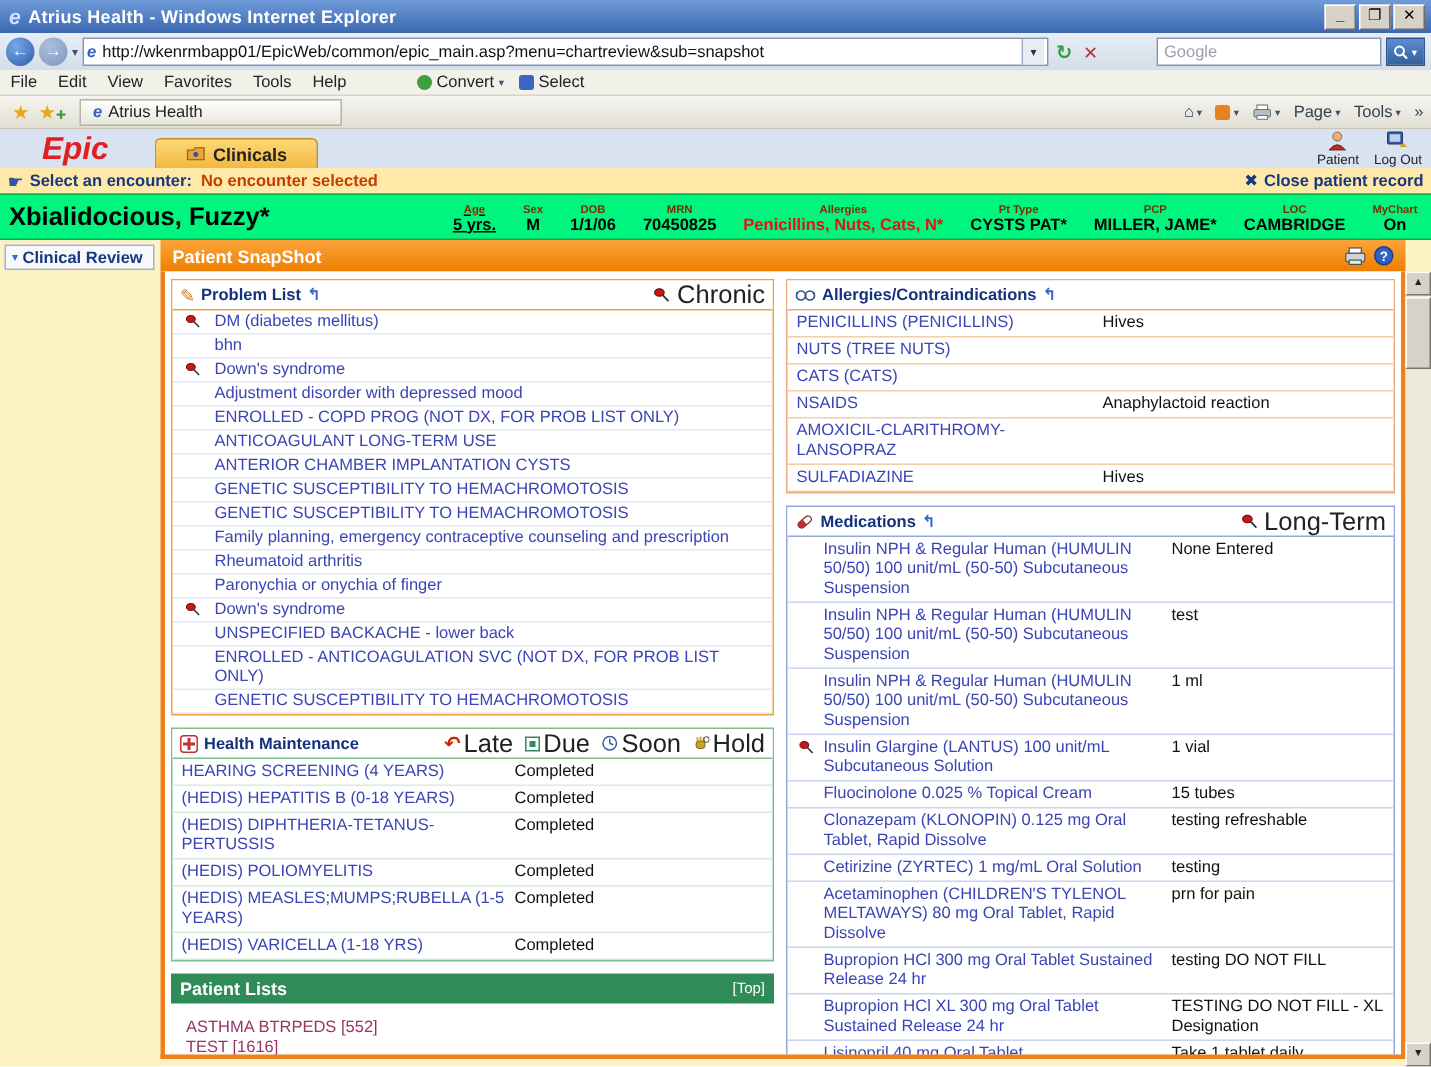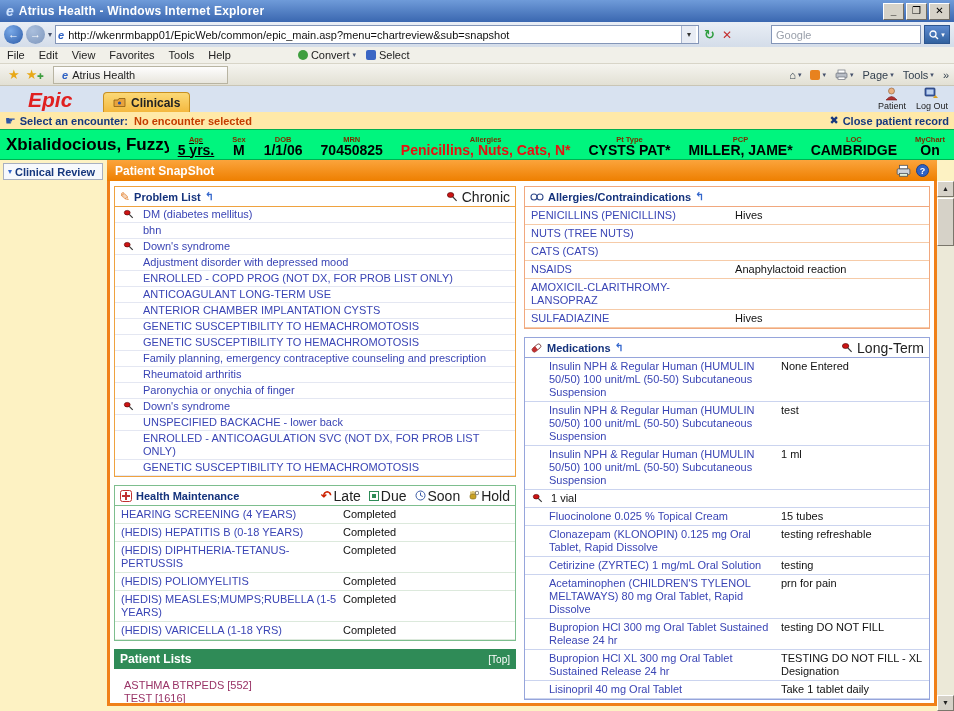--- a/index.html
+++ b/index.html
@@ -24,73 +24,73 @@
   .addr-drop { width:15px; height:17px; background:#e8ecf4; border-left:1px solid #a8b4cc; font-size:8px; text-align:center; line-height:17px; color:#333; }
   .refresh-g { color:#2e9e3f; font-weight:bold; font-size:13px; padding:0 2px; }
   .stop-r { color:#c43030; font-weight:bold; font-size:12px; padding:0 2px; }
   .search-box { width:150px; height:19px; border:1px solid #8496b8; background:#fff; font-size:11px; color:#111; padding:0 4px;margin-left:34px; }
   .search-box::placeholder { color:#9aa0ab; }
   .mag-btn { width:26px; height:19px; background:linear-gradient(#5d8bd0,#31619f); border:1px solid #2c5590; display:flex; align-items:center; justify-content:center; gap:2px; color:#fff; }
 
   
   .menubar { height:17px; background:#f1f0e9; display:flex; align-items:center; font-size:11px; color:#222; border-bottom:1px solid #d8d5c8; }
   .menu-item { padding:0 7px; }
-  .addon-group { display:flex; align-items:flex-start; gap:10px; margin-left:60px; }
+  .addon-group { display:flex; align-items:flex-start; gap:10px; margin-left:40px; }
   .addon { display:flex; align-items:center; gap:3px; }
   .dot-icon { width:10px; height:10px; border-radius:50%; display:inline-block; }
 
   
   .favbar { height:22px; background:linear-gradient(#f5f4ef,#e2e0d4); display:flex; align-items:center; padding:0 5px; border-bottom:1px solid #c9c5b5; }
   .star { color:#e8a817; font-size:13px; padding:0 3px; }
   .fav-tab { height:18px; margin-left:6px; background:linear-gradient(#fefefe,#e8e6dd); border:1px solid #b8b4a2; display:flex; align-items:center; gap:4px; padding:0 8px; font-size:11px; color:#222; width:175px; }
   .fav-right { margin-left:auto; display:flex; align-items:center; gap:9px; font-size:11px; color:#33404f; }
   .fav-right .grp { display:flex; align-items:center; gap:2px; }
   .caret { font-size:7px; color:#44506b; }
   .feed-sq { width:10px; height:10px; background:#e8821e; border-radius:2px; display:inline-block; }
 
   
   .epicband { height:26px; background:#d8e2f0; display:flex; align-items:flex-end; position:relative; }
   .epic-logo { font-size:21px; font-weight:bold; font-style:italic; color:#e02020; margin:0 0 1px 28px; line-height:22px; }
-  .clin-tab { position:absolute; left:103px; bottom:0; height:20px; background:linear-gradient(#fbd977,#f4b83f); border:1px solid #c89020; border-bottom:none; border-radius:4px 4px 0 0; display:flex; align-items:center; gap:5px; padding:0 9px; font-size:12px; font-weight:bold; color:#222; }
+  .clin-tab { position:absolute; left:103px; bottom:0; height:20px; background:linear-gradient(#fbd977,#f4b83f); border:1px solid #c89020; border-bottom:none; border-radius:4px 4px 0 0; display:flex; align-items:center; gap:5px; padding:0 20px; font-size:12px; font-weight:bold; color:#222; }
   .epic-right { position:absolute; right:6px; bottom:1px; display:flex; gap:10px; }
   .epic-rbtn { display:flex; flex-direction:column; align-items:center; font-size:9px; color:#222; line-height:10px; }
 
   
   .encounterbar { height:17px; background:#ffe9a8; display:flex; align-items:center; font-size:11px; font-weight:bold; padding:0 5px; }
   .hand-ic { color:#2f55a4; font-size:12px; margin-right:4px; }
   .enc-label { color:#16387e; margin-right:6px; }
   .enc-status { color:#c43c00; }
   .enc-close { margin-left:auto; color:#16387e; display:flex; align-items:center; gap:4px; }
 
   
   .patientbar { height:31px; background:#00f57e; border-top:1px solid #00b050; border-bottom:1px solid #00b050; display:flex; align-items:center; }
   .pt-name { font-size:17px; font-weight:bold; color:#000; padding-left:6px; width:300px; white-space:nowrap; overflow:hidden; }
   .pt-fields { display:flex; }
   .pt-field { display:flex; flex-direction:column; align-items:center; justify-content:center; line-height:11px; }
   .pt-label { font-size:7.5px; font-weight:bold; color:#7b2e00; }
-  .pt-value { font-size:14px; font-weight:bold; color:#000; white-space:nowrap; }
+  .pt-value { font-size:11px; font-weight:bold; color:#000; white-space:nowrap; }
   .pt-value.flag-alert { color:#e81010; }
 
   
   .main { position:relative; height:551px; background:#fdf2c3; }
   .sidebar { position:absolute; left:0; top:0; width:107px; height:100%; background:#fdf2c3; }
   .clinical-tab { margin:3px 0 0 3px; width:100px; height:17px; background:#f7f9fc; border:1px solid #a8b0c0; display:flex; align-items:center; gap:3px; padding-left:4px; font-size:11px; font-weight:bold; color:#16387e; }
   .tri { color:#3366cc; font-size:8px; }
   .snapshot-bar { position:absolute; left:107px; top:0; right:17px; height:21px; background:linear-gradient(#fba43c,#ee7f00); display:flex; align-items:center; color:#fff; font-weight:bold; font-size:12px; padding:0 8px; }
   .snap-icons { margin-left:auto; display:flex; align-items:center; gap:5px; }
   .help-circle { width:13px; height:13px; border-radius:50%; background:#2f62c4; color:#fff; font-size:9px; font-weight:bold; text-align:center; line-height:13px; border:1px solid #1c3f86; }
   .content { position:absolute; left:107px; top:21px; right:17px; bottom:5px; background:#fff; border:3px solid #f08019; border-top:none; padding:5px 4px; display:flex; gap:8px; overflow:hidden; }
   .col-left { width:402px; flex:none; display:flex; flex-direction:column; gap:8px; }
   .col-right { flex:1; display:flex; flex-direction:column; gap:8px; min-width:0; }
 
   .box-header { height:20px; display:flex; align-items:center; padding:0 5px; font-size:11px; gap:4px; background:#fff; }
   .box-title { font-weight:bold; color:#14327c;text-align:center; }
   .jump-ic { color:#3366cc; font-weight:bold; font-size:11px; }
   .spacer { flex:1; }
-  .legend-lbl { color:#222; font-size:14px; }
+  .legend-lbl { color:#222; font-size:17px; }
 
   
   .p-box { border:1px solid #efa23f; }
   .p-box .box-header { border-bottom:1px solid #efa23f; }
   .p-row { display:flex; align-items:center; border-bottom:1px solid #e4e7f2; min-height:15.5px; }
   .p-gutter { width:26px; flex:none; display:flex; justify-content:center; }
   .p-text { color:#3a45b5; font-size:11px; padding:1px 2px; line-height:13px; }
 
   
   .hm-box { border:1px solid #7dbe8e; }
@@ -704,20 +704,21 @@
               <span class="md-sig">1 ml</span>
             </div>
 
             <div class="md-row">
               <span class="md-gutter">
                 <svg width="11" height="11" viewBox="0 0 12 12">
                   <ellipse cx="4.6" cy="4" rx="3.2" ry="2.5" fill="#cc1414" stroke="#5a0808" stroke-width="0.7"></ellipse>
                   <line x1="6.8" y1="5.8" x2="10.6" y2="9.8" stroke="#333" stroke-width="1.2"></line>
                 </svg>
               </span>
+              <span class="md-name">Insulin Glargine (LANTUS) 100 unit/mL Subcutaneous Solution</span>
               <span class="md-sig">1 vial</span>
             </div>
 
             <div class="md-row">
               <span class="md-gutter">
                 <svg width="11" height="11" viewBox="0 0 12 12" style="visibility: hidden;">
                   <ellipse cx="4.6" cy="4" rx="3.2" ry="2.5" fill="#cc1414" stroke="#5a0808" stroke-width="0.7"></ellipse>
                   <line x1="6.8" y1="5.8" x2="10.6" y2="9.8" stroke="#333" stroke-width="1.2"></line>
                 </svg>
               </span>

